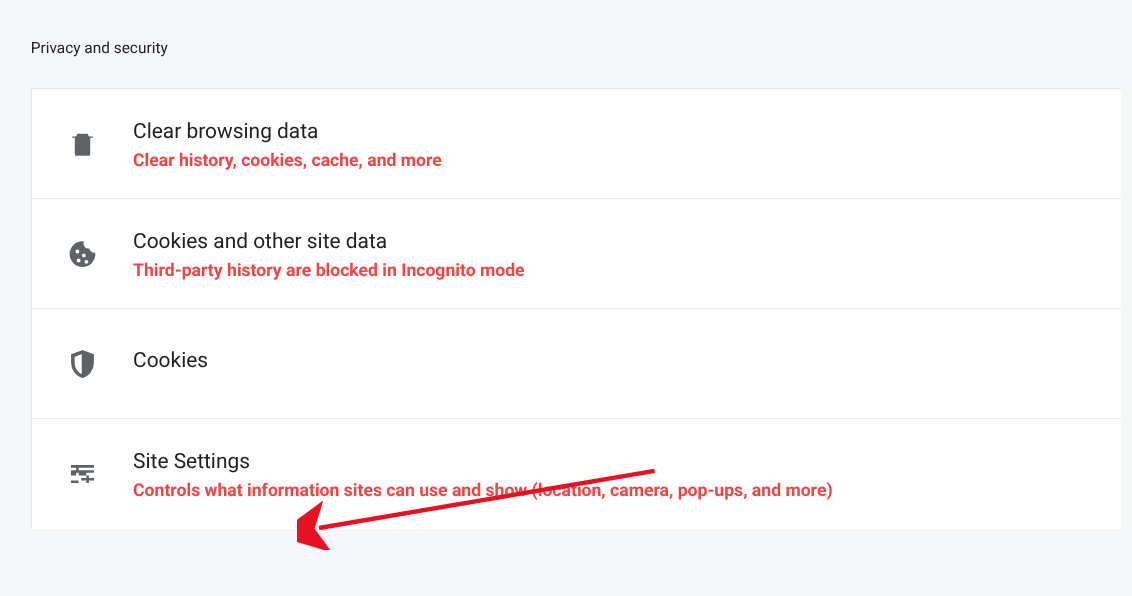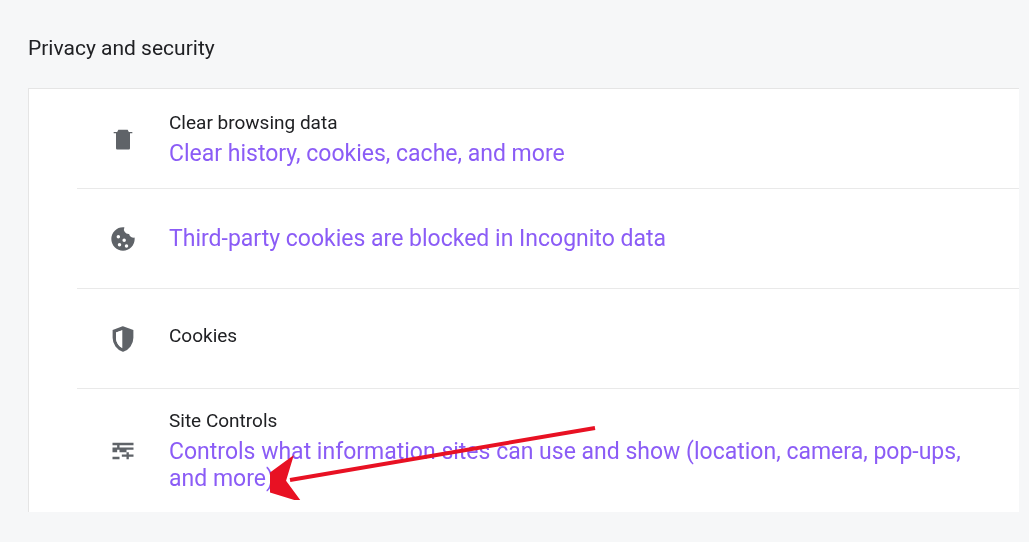--- a/index.html
+++ b/index.html
@@ -5,33 +5,32 @@
   * { box-sizing: border-box; margin: 0; padding: 0; }
   body {
     font-family: 'Segoe UI', Roboto, Arial, sans-serif;
     background: #f6f7f8;
     width: 1029px;
     height: 542px;
     overflow: hidden;
     position: relative;
   }
   .section-title {
-    font-size: 21px;
+    font-size: 14px;
     color: #202124;
     padding: 36px 0 0 28px;
     font-weight: 400;
   }
   .card {
     background: #fff;
     margin: 28px 0 0 28px;
     border: 1px solid #e5e5e5;
     border-right: none;
     border-bottom: none;
     width: 991px; 
-    padding-left: 48px;
   }
   .row {
     display: flex;
     align-items: center;
     padding: 20px 24px 20px 32px;
     border-bottom: 1px solid #e9e9e9;
     cursor: pointer;
     min-height: 100px;
   }
   .row:last-child { border-bottom: none; }
@@ -46,23 +45,23 @@
   }
   .row-icon svg { width: 100%; height: 100%; fill: #5f6368; }
   .row-text { flex: 1; }
   .row-title {
     font-size: 19px;
     color: #202124;
     font-weight: 400;
     margin-bottom: 6px;
   }
   .row-desc {
-    font-size: 23px;
-    color: #8b5cf6;
-    font-weight: 400;
+    font-size: 16px;
+    color: #ef4444;
+    font-weight: 700;
   }
   .annotation-arrow {
     position: absolute;
     pointer-events: none;
   }
 </style>
 </head>
 <body>
 
 <div class="section-title">Privacy and security</div>
@@ -81,21 +80,22 @@
     </div>
   </div>
 
   <div class="row">
     <div class="row-icon">
       <svg viewBox="0 0 24 24">
           <path d="M12 2a10 10 0 1 0 10 10c0-.4 0-.8-.1-1.2a4 4 0 0 1-4.7-3.1A4 4 0 0 1 13.2 2 10 10 0 0 0 12 2zm-4 6.5A1.5 1.5 0 1 1 6.5 10 1.5 1.5 0 0 1 8 8.5zm1 7A1.5 1.5 0 1 1 7.5 17 1.5 1.5 0 0 1 9 15.5zm6 1A1.5 1.5 0 1 1 13.5 18 1.5 1.5 0 0 1 15 16.5zm-2-5A1.5 1.5 0 1 1 11.5 13 1.5 1.5 0 0 1 13 11.5z"></path>
         </svg>
     </div>
     <div class="row-text">
-      <div class="row-desc">Third-party cookies are blocked in Incognito data</div>
+      <div class="row-title">Cookies and other site data</div>
+      <div class="row-desc">Third-party history are blocked in Incognito mode</div>
     </div>
   </div>
 
   <div class="row">
     <div class="row-icon">
       <svg viewBox="0 0 24 24">
           <path d="M12 2 4 5v6c0 5 3.4 9.7 8 11 4.6-1.3 8-6 8-11V5l-8-3zm0 2.2 6 2.3V11c0 4-2.6 7.8-6 9-3.4-1.2-6-5-6-9V6.5l6-2.3zM12 4v16c3.4-1.2 6-5 6-9V6.5l-6-2.3z" fill="#5f6368"></path>
           <path d="M12 4.2V20c-3.4-1.2-6-5-6-9V6.5l6-2.3z" fill="#ffffff" stroke="#5f6368" stroke-width="0"></path>
           <path d="M12 2 4 5v6c0 5 3.4 9.7 8 11V2z" fill="none"></path>
           <path d="M12 2 4 5v6c0 5 3.4 9.7 8 11 4.6-1.3 8-6 8-11V5l-8-3z" fill="none" stroke="#5f6368" stroke-width="1.8"></path>
@@ -108,21 +108,21 @@
     </div>
   </div>
 
   <div class="row">
     <div class="row-icon">
       <svg viewBox="0 0 24 24">
           <path d="M3 17h6v2H3v-2zm0-6h12v2H3v-2zm0-6h18v2H3V5zm14 10v-2h-2v2h-4v2h4v2h2v-2h4v-2h-4zM9 9V7H7v2H3v2h4v2h2v-2h12V9H9z"></path>
         </svg>
     </div>
     <div class="row-text">
-      <div class="row-title">Site Controls</div>
+      <div class="row-title">Site Settings</div>
       <div class="row-desc">Controls what information sites can use and show (location, camera, pop-ups, and more)</div>
     </div>
   </div>
 
 </div>
 
 <svg class="annotation-arrow" style="left:270px; top:420px; width:340px; height:80px;" viewBox="0 0 340 80">
   <defs>
     <marker id="ah" markerWidth="12" markerHeight="12" refX="2" refY="6" orient="auto">
       <path d="M0,0 L12,6 L0,12 L3,6 z" fill="#e81123"></path>

